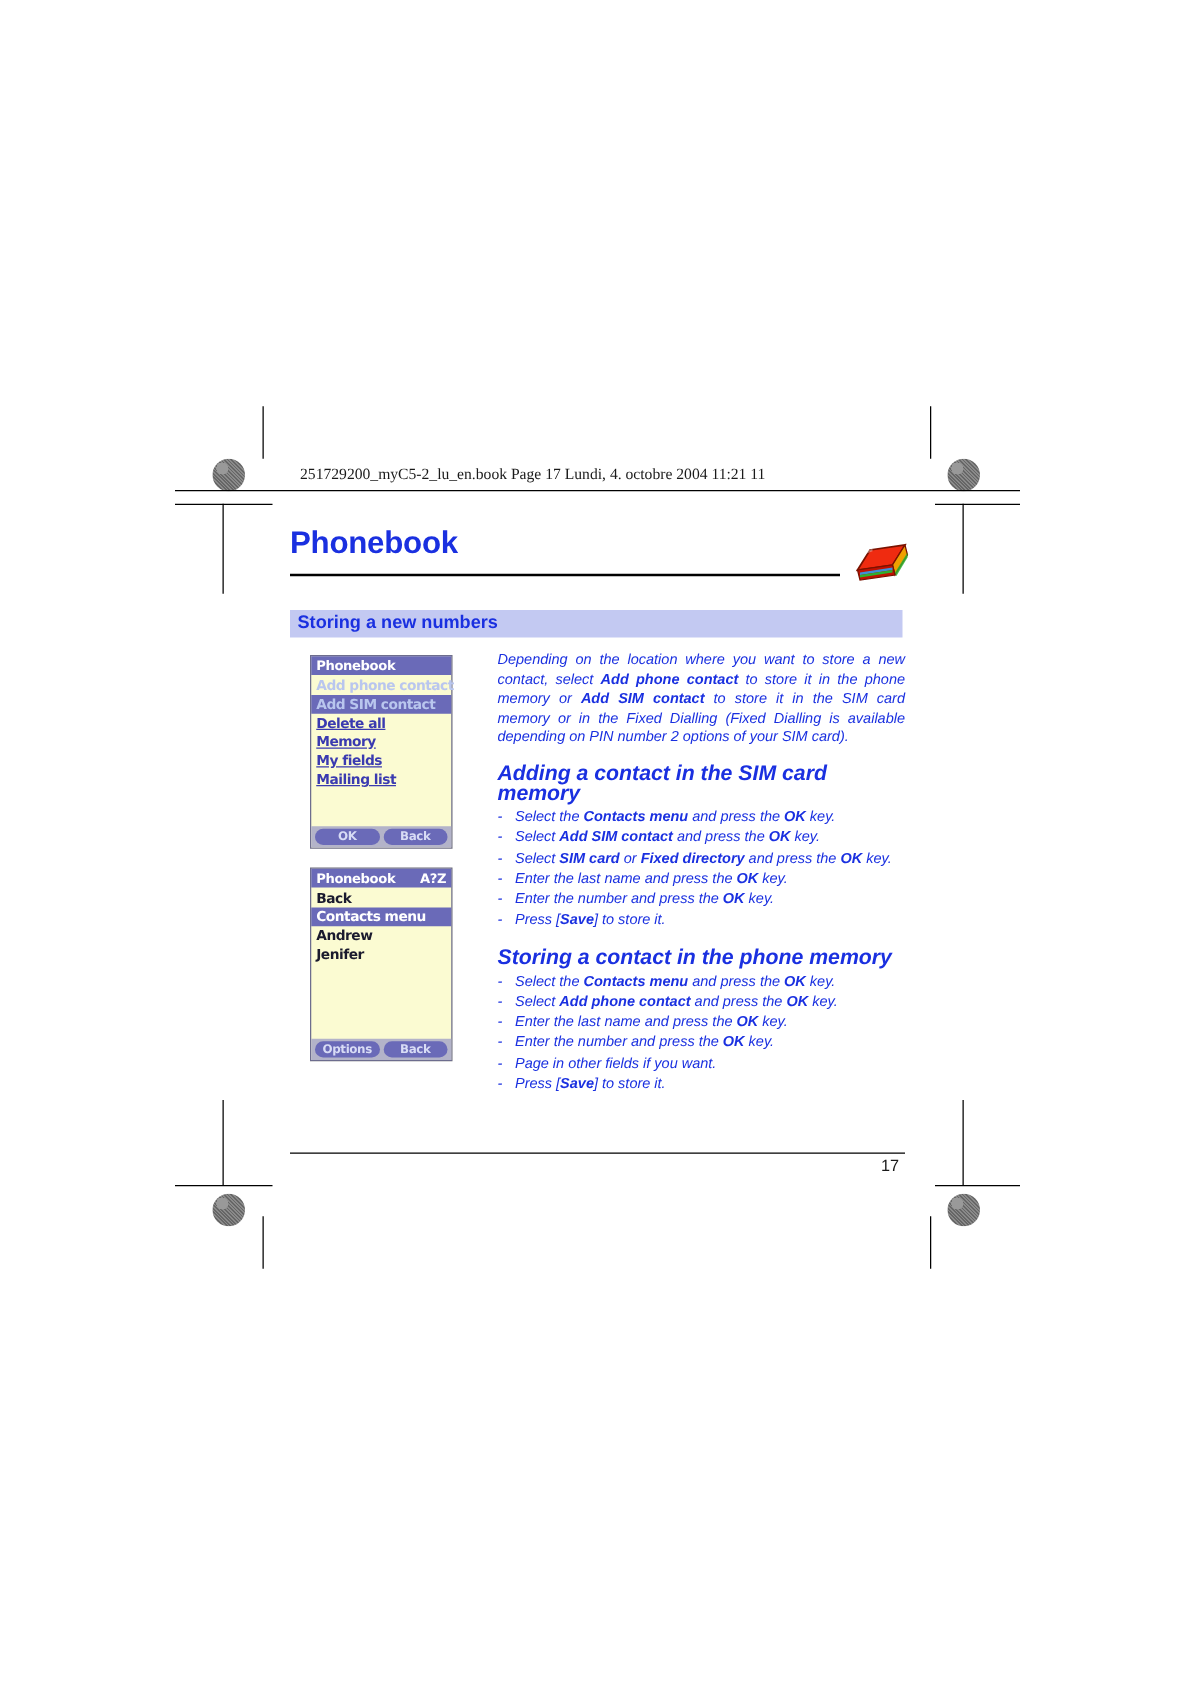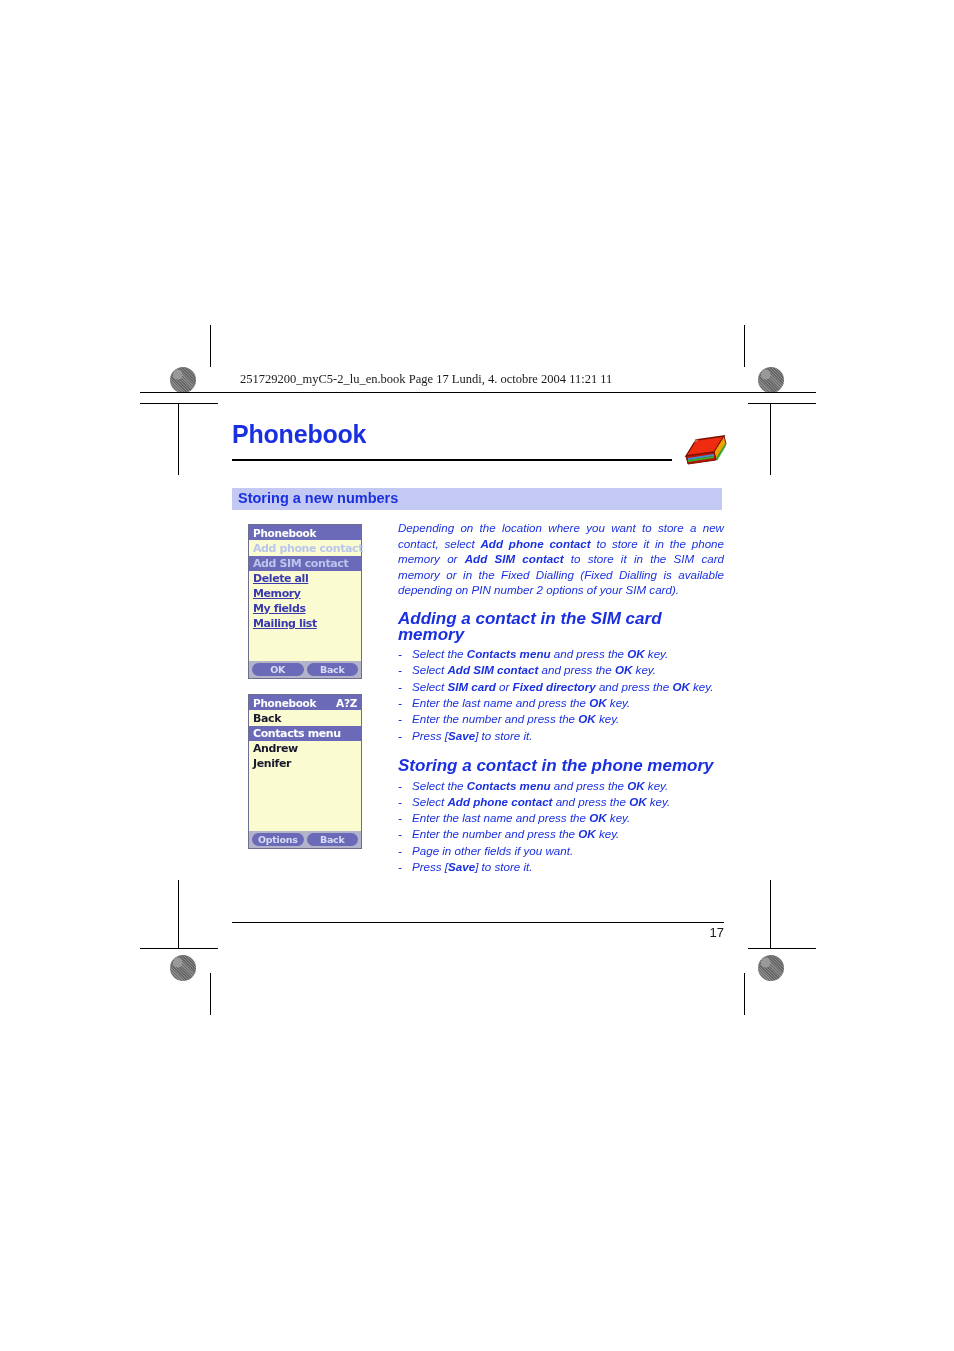--- a/index.html
+++ b/index.html
@@ -230,21 +230,21 @@
     top: 922px;
     width: 492px;
     height: 1.4px;
     background: #000;
   }
   .page-num {
     position: absolute;
     left: 700px;
     top: 925px;
     width: 24px;
-    text-align: right;
+    text-align: center;
     font-family: "Liberation Sans", sans-serif;
     font-size: 13px;
     color: #1a1a1a;
   }
 </style>
 </head>
 <body>
 
 <div class="halftone dense" style="left:170px; top:367px;"></div>
 <div class="reg-cross" style="left:200px; top:363px;"></div>

